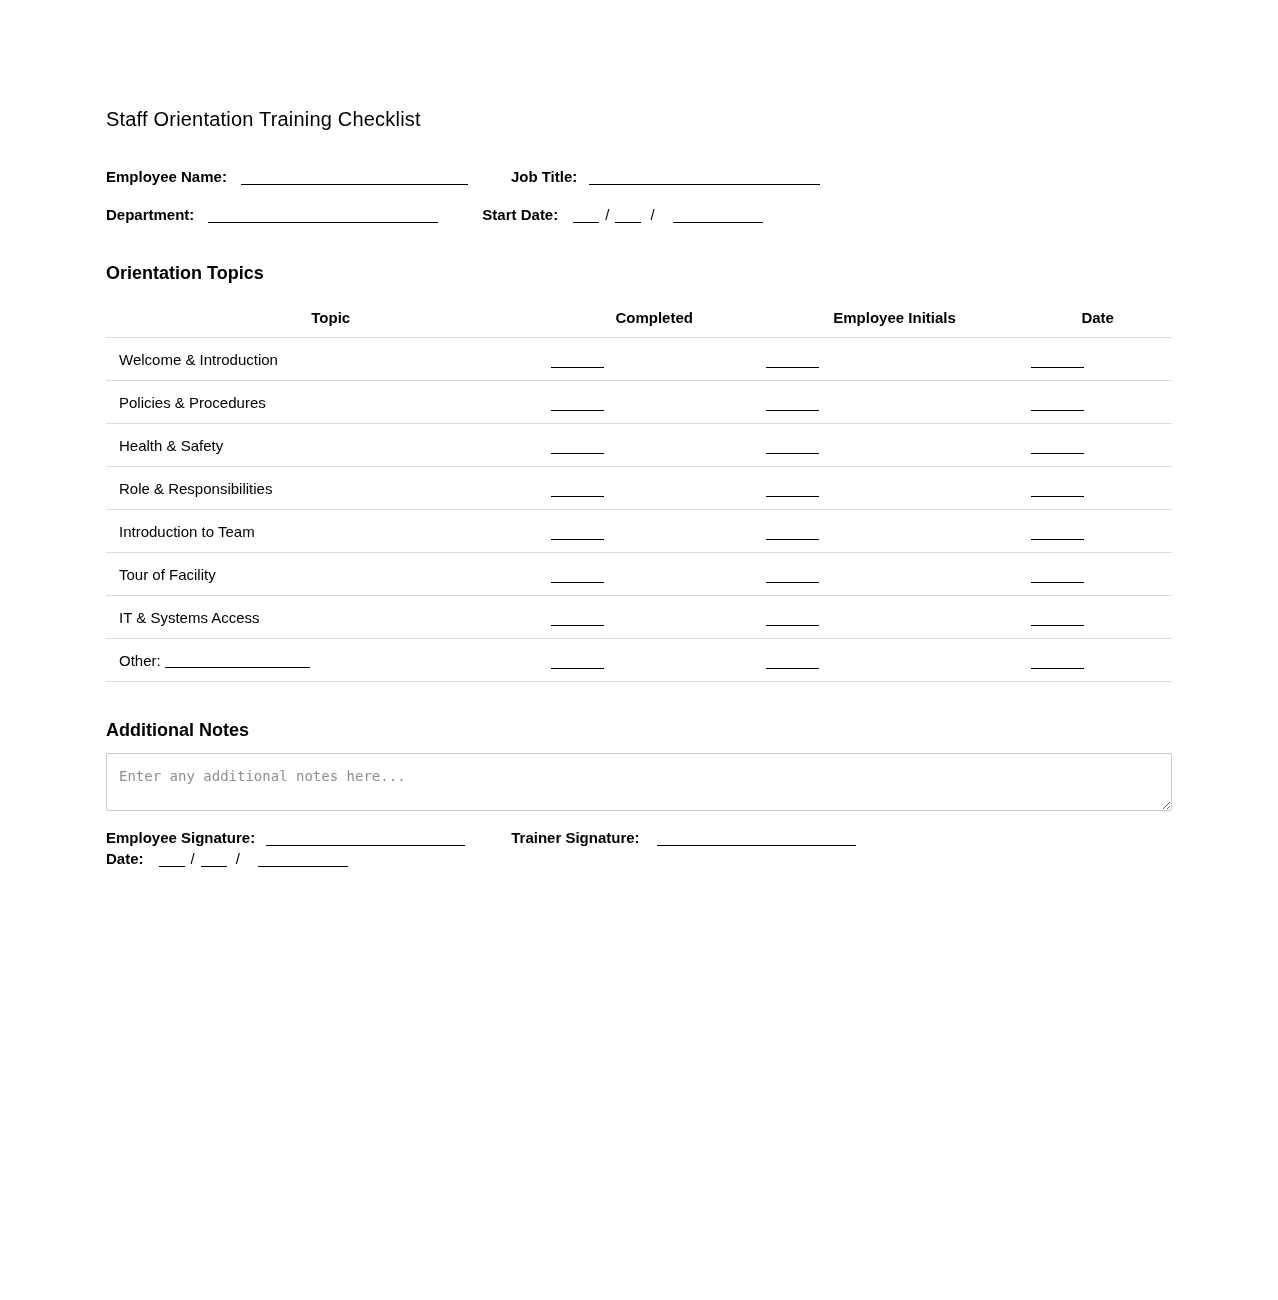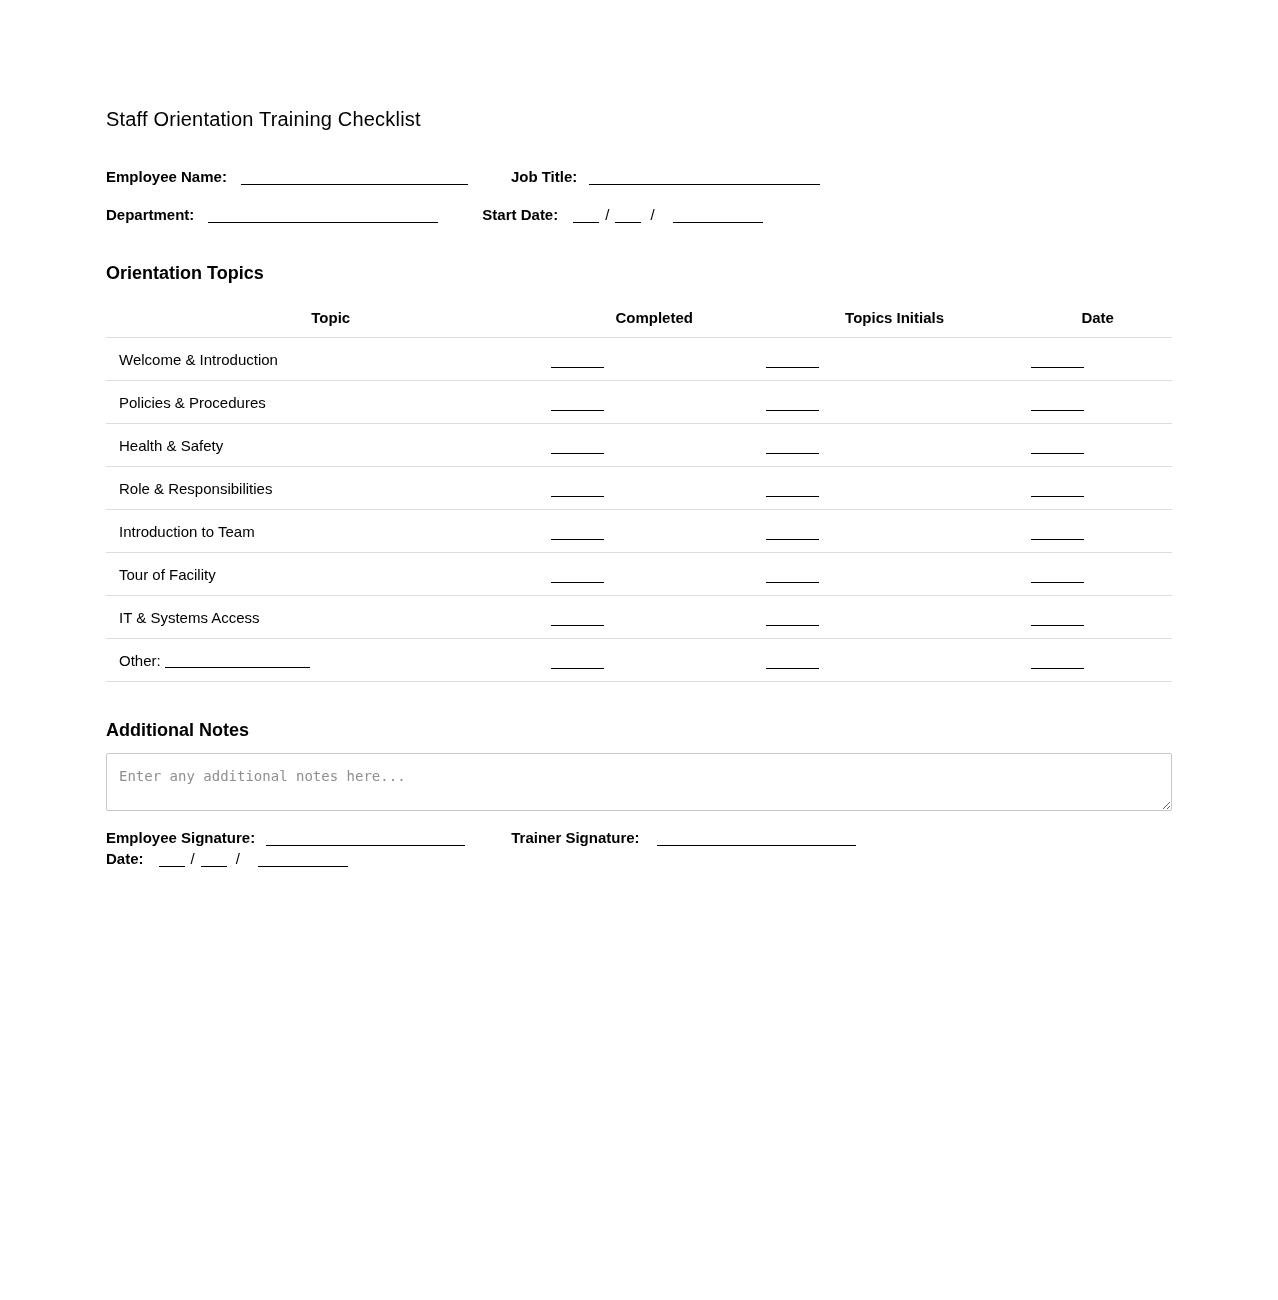--- a/index.html
+++ b/index.html
@@ -100,21 +100,21 @@
     <colgroup>
       <col style="width:41.7%">
         <col style="width:20.2%">
         <col style="width:24.9%">
         <col style="width:13.2%">
     </colgroup>
     <thead>
       <tr>
         <th class="first">Topic</th>
         <th>Completed</th>
-        <th>Topics Initials</th>
+        <th>Employee Initials</th>
         <th>Date</th>
       </tr>
     </thead>
     <tbody>
         <tr>
           <td class="first"><span>Welcome &amp; Introduction</span></td>
           <td><span class="cell-blank"></span></td>
           <td><span class="cell-blank"></span></td>
           <td><span class="cell-blank"></span></td>
         </tr>

